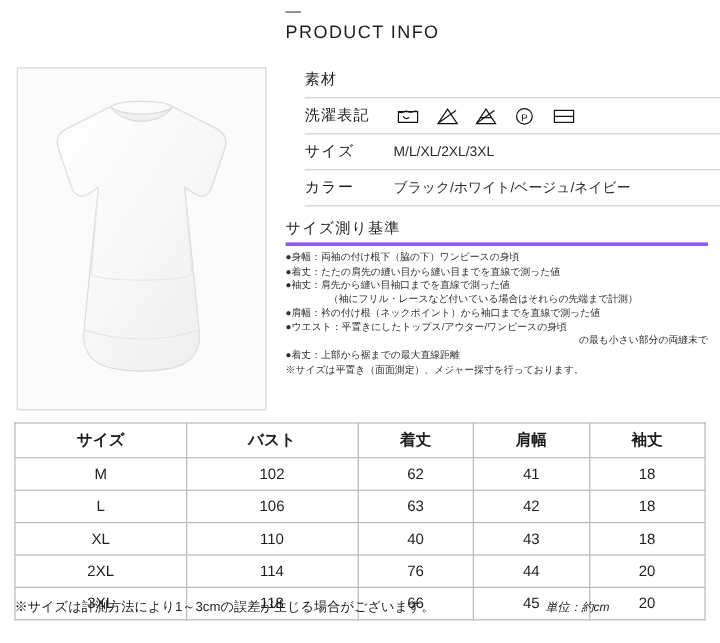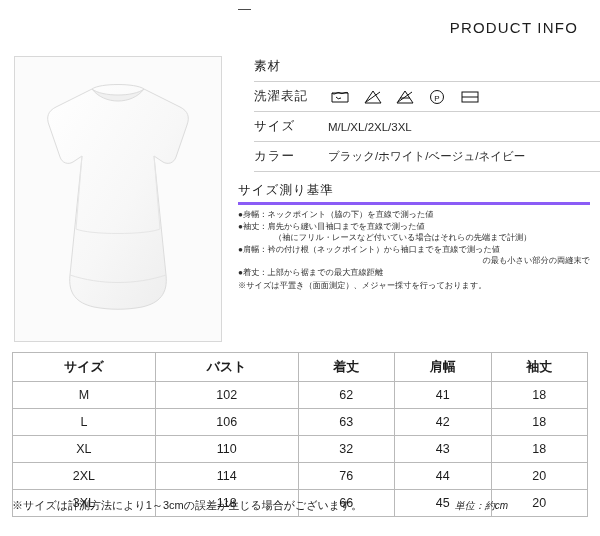--- a/index.html
+++ b/index.html
@@ -33,21 +33,20 @@
     color: #333;
     line-height: 10px;
     letter-spacing: 1px;
   }
   .header .title {
     font-size: 15px;
     letter-spacing: 1.2px;
     color: #1d1d1d;
     margin-top: 5px;
     font-weight: normal;
-    text-align: right;
   }
 
   
   .photo-box {
     position: absolute;
     left: 14px;
     top: 56px;
     width: 206px;
     height: 284px;
     border: 1px solid #d8d8d8;
@@ -233,24 +232,26 @@
     </div>
 
     <div class="spec-row">
       <div class="label">カラー</div>
       <div class="value">ブラック/ホワイト/ベージュ/ネイビー</div>
     </div>
   </div>
 
   <div class="notes">
     <div class="notes-title">サイズ測り基準</div>
-    <div class="note-line">●身幅：ネックポイント（脇の下）を直線で測った値</div>
+    <div class="note-line">●身幅：両袖の付け根下（脇の下）ワンピースの身頃</div>
+    <div class="note-line">●着丈：たたの肩先の縫い目から縫い目までを直線で測った値</div>
     <div class="note-line">●袖丈：肩先から縫い目袖口までを直線で測った値</div>
     <div class="note-line indent2">（袖にフリル・レースなど付いている場合はそれらの先端まで計測）</div>
     <div class="note-line">●肩幅：衿の付け根（ネックポイント）から袖口までを直線で測った値</div>
+    <div class="note-line">●ウエスト：平置きにしたトップス/アウター/ワンピースの身頃</div>
     <div class="note-line indent">の最も小さい部分の両縫末で</div>
     <div class="note-line">●着丈：上部から裾までの最大直線距離</div>
     <div class="note-foot">※サイズは平置き（面面測定）、メジャー採寸を行っております。</div>
   </div>
 
   <table class="size-table">
     <thead>
       <tr>
         <th>サイズ</th>
         <th>バスト</th>
@@ -270,21 +271,21 @@
       <tr>
         <td>L</td>
         <td>106</td>
         <td>63</td>
         <td>42</td>
         <td>18</td>
       </tr>
       <tr>
         <td>XL</td>
         <td>110</td>
-        <td>32</td>
+        <td>40</td>
         <td>43</td>
         <td>18</td>
       </tr>
       <tr>
         <td>2XL</td>
         <td>114</td>
         <td>76</td>
         <td>44</td>
         <td>20</td>
       </tr>

